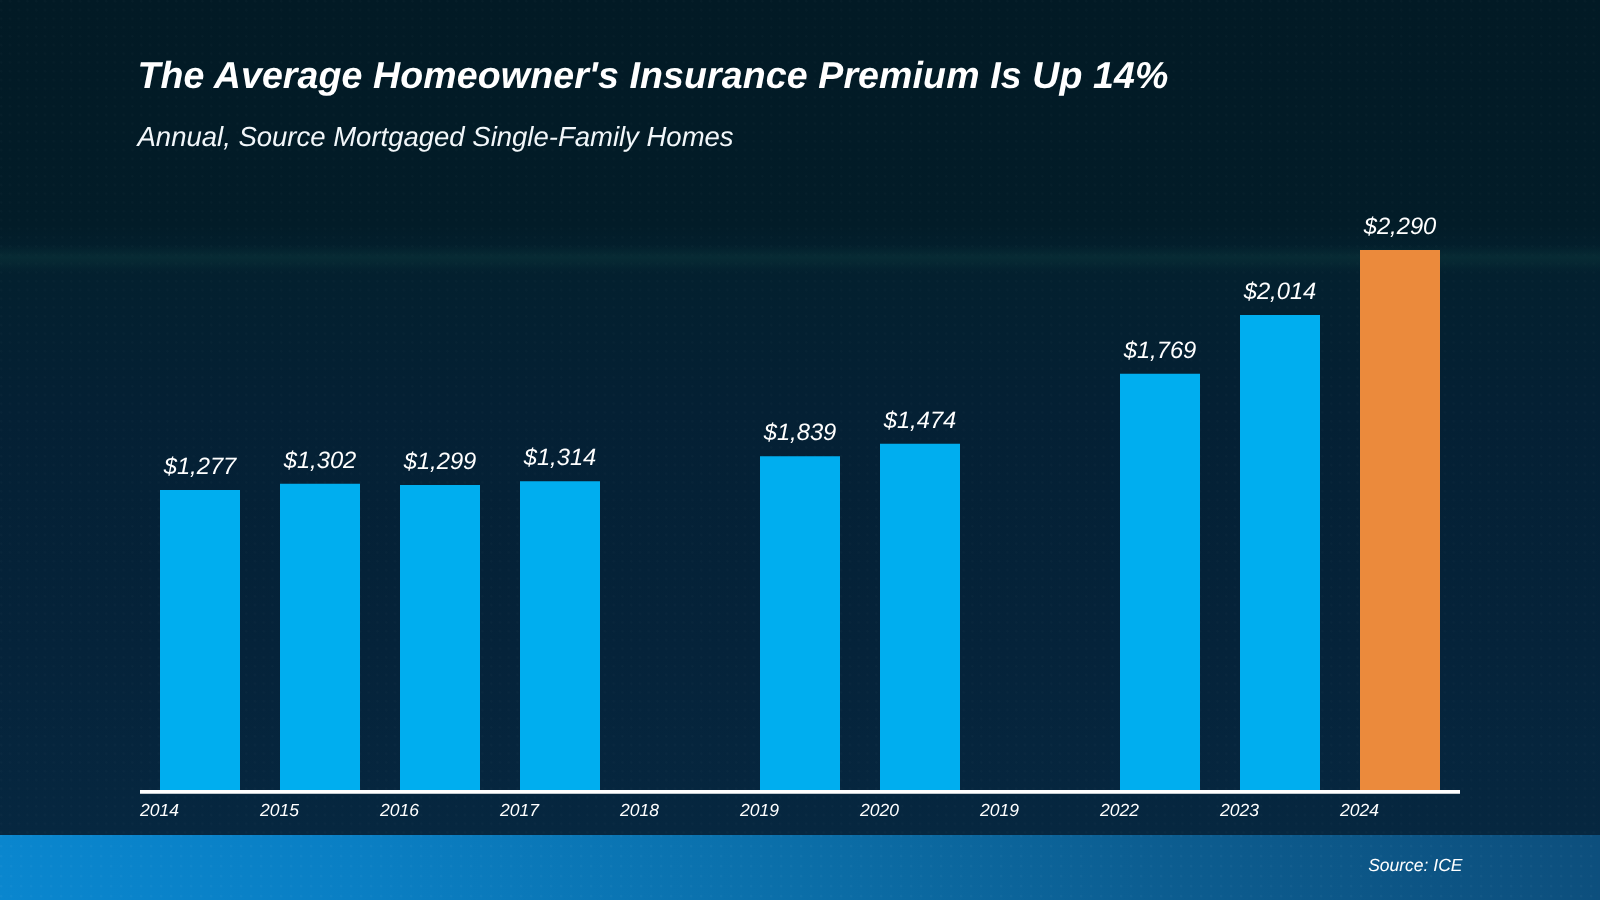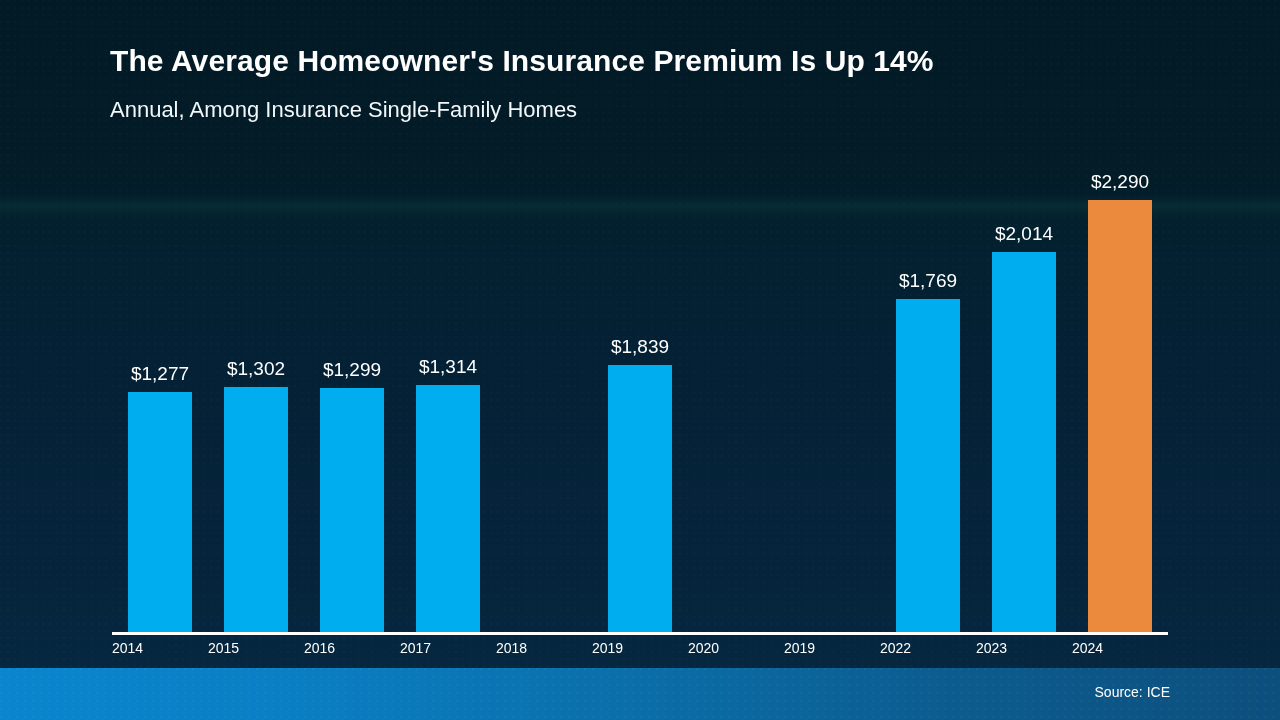--- a/index.html
+++ b/index.html
@@ -20,20 +20,21 @@
     height: 720px;
     background:
       linear-gradient(180deg,
         #021a25 0px,
         #021c28 180px,
         #03202e 206px,
         #042034 330px,
         #05233a 520px,
         #062740 668px);
     overflow: hidden;
+    font-style: italic;
   }
 
   
   #texture {
     position: absolute;
     inset: 0;
     background-image:
       radial-gradient(circle at 1px 1px, rgba(255,255,255,0.030) 0.8px, transparent 1.2px);
     background-size: 7px 7px;
     opacity: 0.55;
@@ -162,21 +163,21 @@
 </head>
 <body>
 
 <div id="slide">
 
   <div id="texture"></div>
   <div id="bandglow"></div>
 
   <div id="header">
     <div id="chart-title">The Average Homeowner's Insurance Premium Is Up 14%</div>
-    <div id="chart-subtitle">Annual, Among Insurance Single-Family Homes</div>
+    <div id="chart-subtitle">Annual, Source Mortgaged Single-Family Homes</div>
   </div>
 
   <div id="plot">
       <div class="bar-slot" style="left: 0px;">
         <div class="bar" style="height: 242px;"></div>
         <div class="bar-value" style="bottom: 249px;">$1,277</div>
       </div>
       <div class="bar-slot" style="left: 96px;">
         <div class="bar" style="height: 247px;"></div>
         <div class="bar-value" style="bottom: 254px;">$1,302</div>
@@ -185,20 +186,24 @@
         <div class="bar" style="height: 246px;"></div>
         <div class="bar-value" style="bottom: 253px;">$1,299</div>
       </div>
       <div class="bar-slot" style="left: 288px;">
         <div class="bar" style="height: 249px;"></div>
         <div class="bar-value" style="bottom: 256px;">$1,314</div>
       </div>
       <div class="bar-slot" style="left: 480px;">
         <div class="bar" style="height: 269px;"></div>
         <div class="bar-value" style="bottom: 276px;">$1,839</div>
+      </div>
+      <div class="bar-slot" style="left: 576px;">
+        <div class="bar" style="height: 279px;"></div>
+        <div class="bar-value" style="bottom: 286px;">$1,474</div>
       </div>
       <div class="bar-slot" style="left: 768px;">
         <div class="bar" style="height: 335px;"></div>
         <div class="bar-value" style="bottom: 342px;">$1,769</div>
       </div>
       <div class="bar-slot" style="left: 864px;">
         <div class="bar" style="height: 382px;"></div>
         <div class="bar-value" style="bottom: 389px;">$2,014</div>
       </div>
       <div class="bar-slot" style="left: 960px;">

